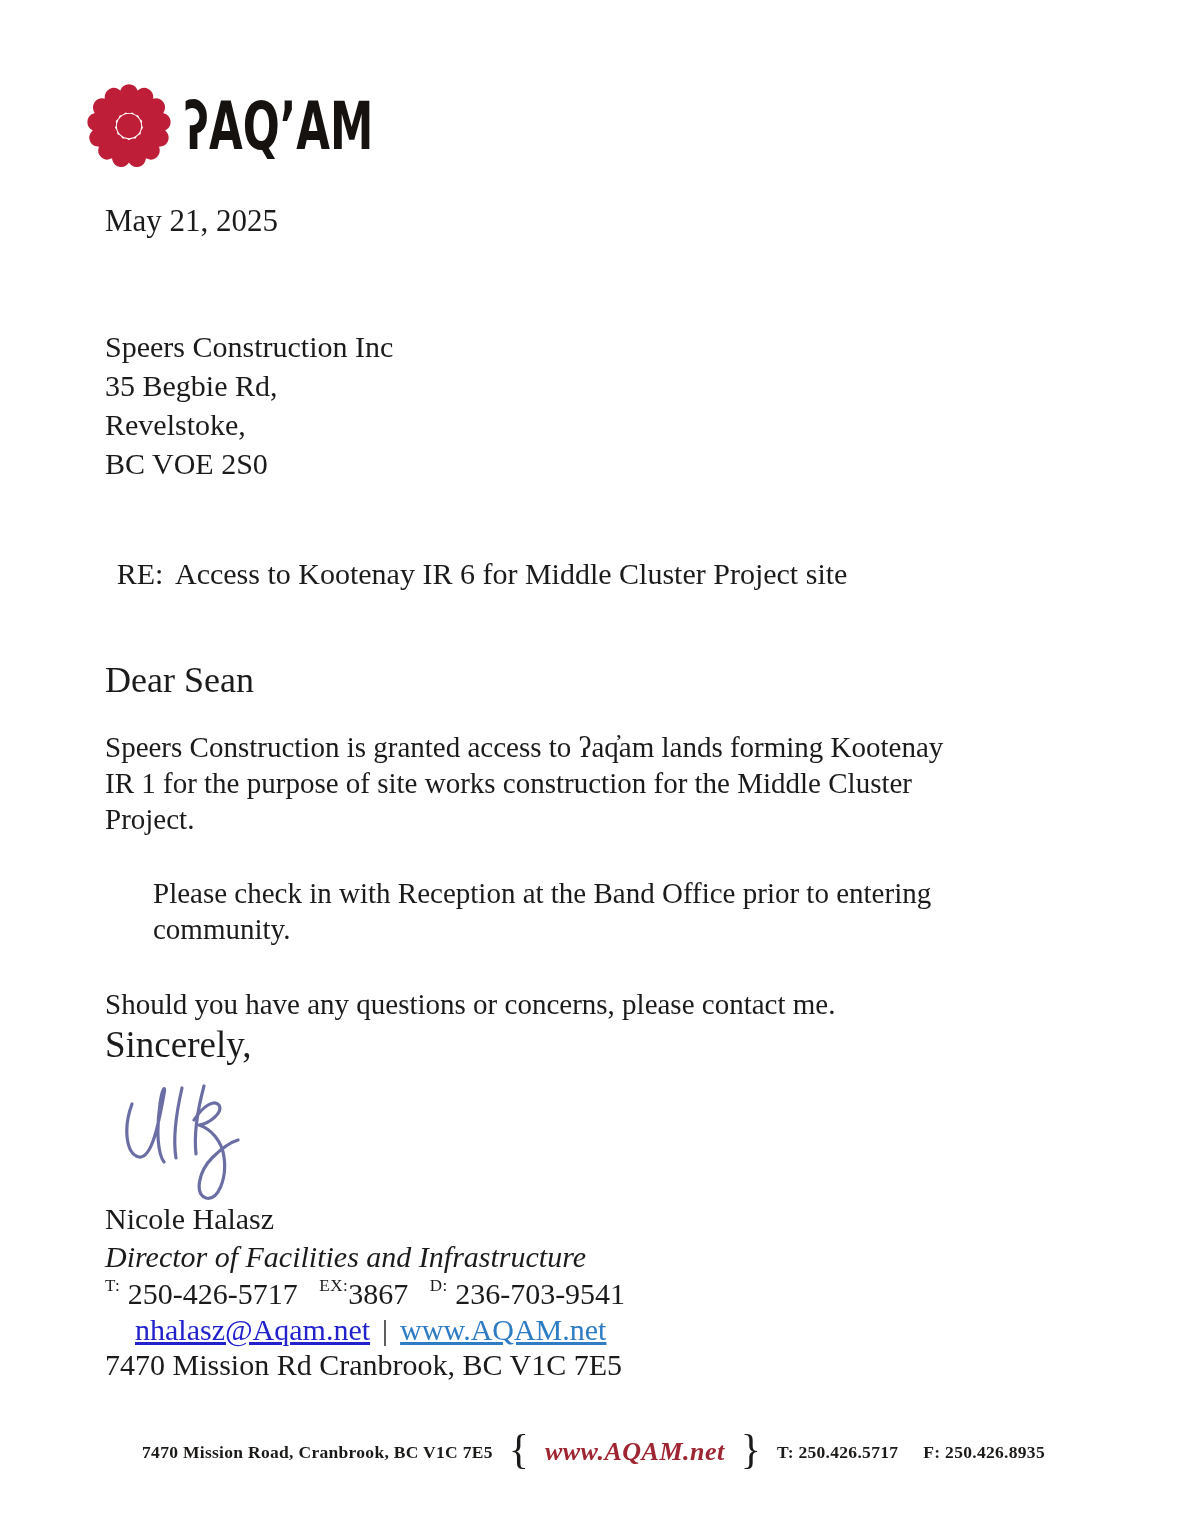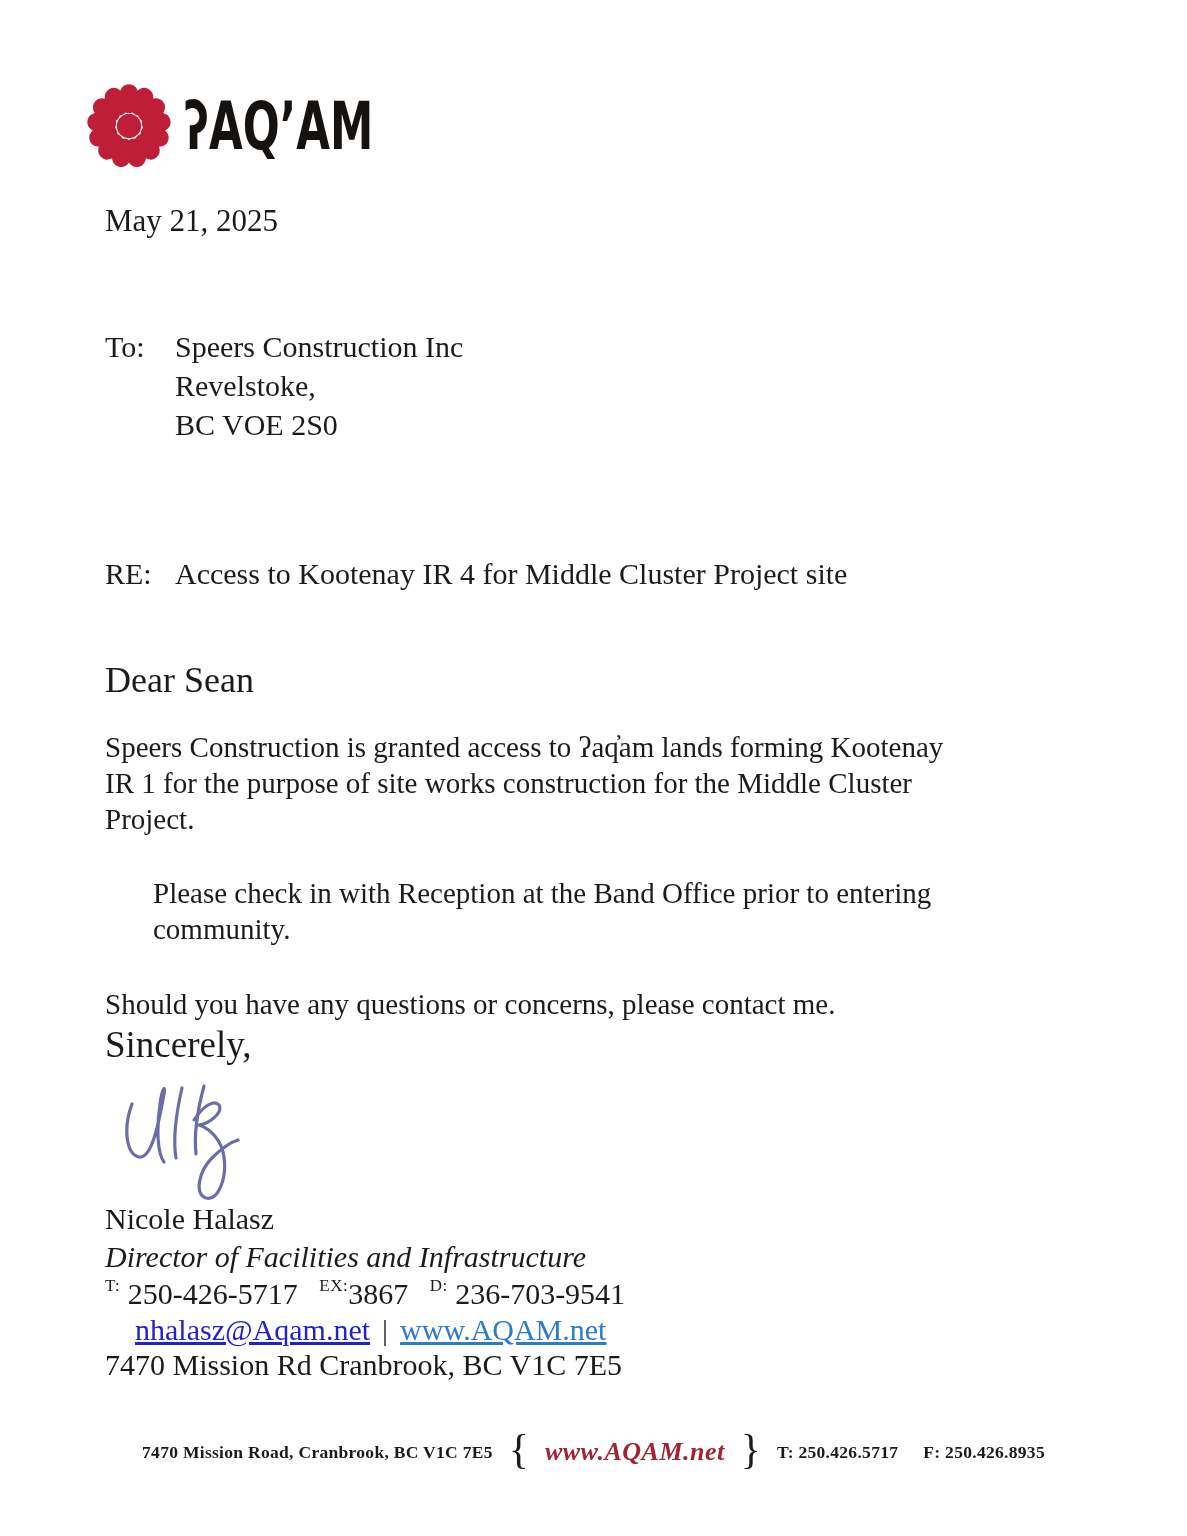--- a/index.html
+++ b/index.html
@@ -21,21 +21,21 @@
     font-weight: 700; font-size: 66px; line-height: 66px;
     color: #15120f; letter-spacing: 0px;
     transform: scaleX(0.66); transform-origin: left top;
     white-space: nowrap;
   }
 
   
   .date { left: 105px; top: 203px; font-size: 31px; }
   .to-block { left: 105px; top: 327px; font-size: 30px; line-height: 39px; display: flex; }
   .to-label { width: 70px; }
-  .re-block { left: 105px; top: 551px; font-size: 30px; line-height: 46px; width: 900px; }
+  .re-block { left: 105px; top: 551px; font-size: 30px; line-height: 46px; width: 900px; text-align: center; }
   .re-row { display: flex; }
   .re-label { width: 70px; flex: 0 0 70px; }
   .salutation { left: 105px; top: 659px; font-size: 36px; }
   .para { left: 105px; top: 0; width: 960px; font-size: 29px; line-height: 36px; white-space: pre-line; }
   .p1 { top: 729px; }
   .p2 { top: 875px; margin-left: 48px; }
   .p3 { top: 986px; }
   .closing { left: 105px; top: 1023px; font-size: 37px; }
 
   
@@ -86,32 +86,32 @@
       <use href="#petal" transform="rotate(276.9 50 50)"></use>
       <use href="#petal" transform="rotate(304.6 50 50)"></use>
       <use href="#petal" transform="rotate(332.3 50 50)"></use>
     </g>
   </svg>
   <div class="abs wordmark">ʔAQ’AM</div>
 
   <div class="abs date">May 21, 2025</div>
 
   <div class="abs to-block">
-    <div class="to-label">To:</div>
     <div>
       <div>Speers Construction Inc</div>
+      <div>35 Begbie Rd,</div>
       <div>Revelstoke,</div>
       <div>BC VOE 2S0</div>
     </div>
   </div>
 
   <div class="abs re-block">
     <div class="re-row">
       <span class="re-label">RE:</span>
-      <span>Access to Kootenay IR 4 for Middle Cluster Project site</span>
+      <span>Access to Kootenay IR 6 for Middle Cluster Project site</span>
     </div>
   </div>
 
   <div class="abs salutation">Dear Sean</div>
   <div class="abs para p1">Speers Construction is granted access to ʔaq̓am lands forming Kootenay
 IR 1 for the purpose of site works construction for the Middle Cluster
 Project.</div>
   <div class="abs para p2">Please check in with Reception at the Band Office prior to entering
 community.</div>
   <div class="abs para p3">Should you have any questions or concerns, please contact me.</div>

